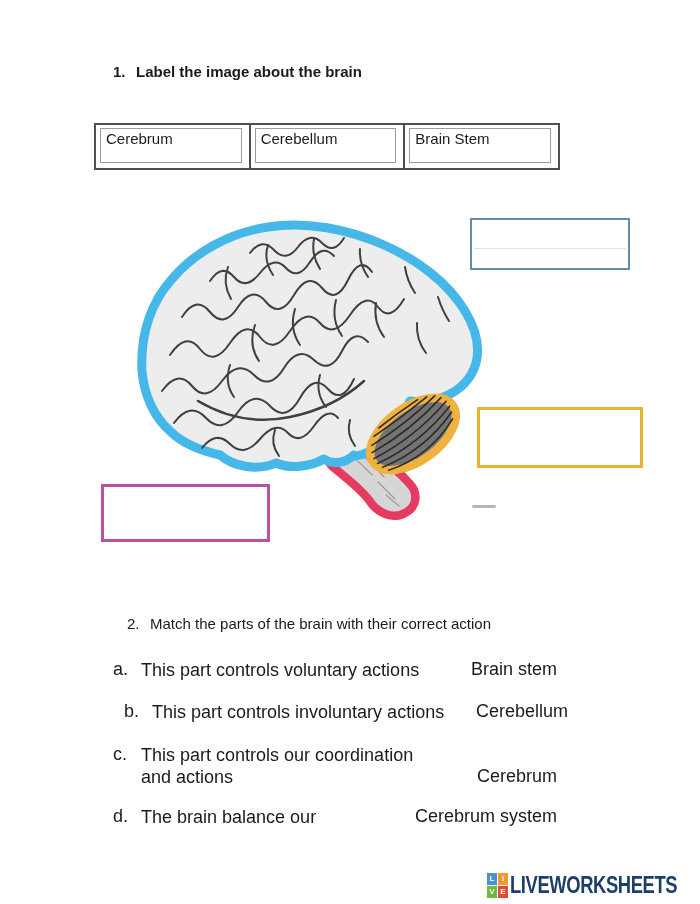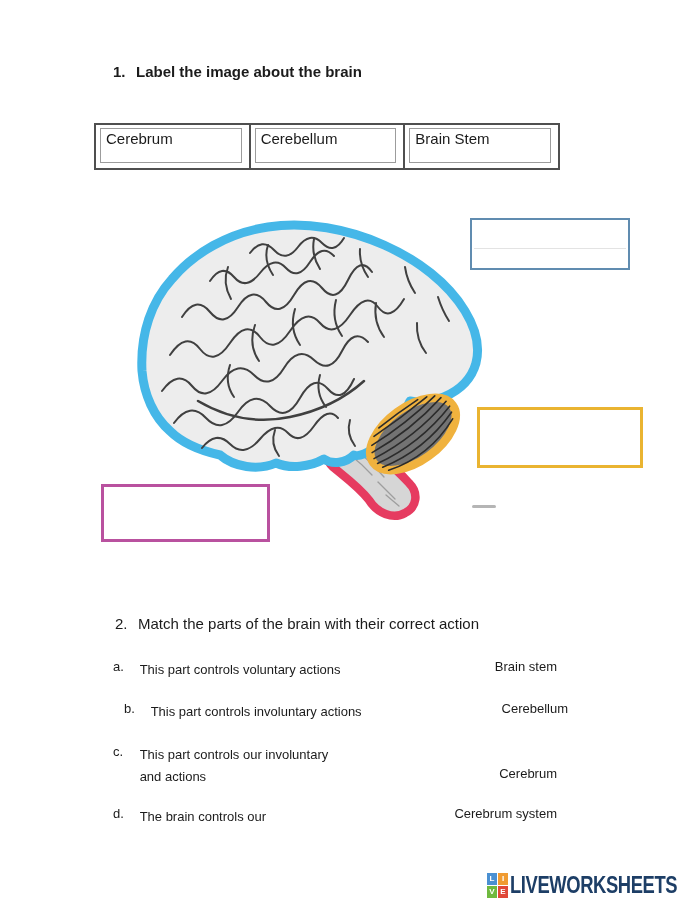--- a/index.html
+++ b/index.html
@@ -27,21 +27,21 @@
   .ans-box { position:absolute; background:#fff; }
   .ans-box.blue   { left:470px; top:218px; width:160px; height:52px; border:2px solid #608cb0; }
   .ans-box.yellow { left:477px; top:407px; width:166px; height:61px; border:3px solid #eab431; }
   .ans-box.pink   { left:101px; top:484px; width:169px; height:58px; border:3px solid #b9519f; }
   .ans-box .faint-line { position:absolute; left:2px; right:2px; top:58%; height:1px; background:#e3e3e3; }
 
   .dash { position:absolute; left:472px; top:505px; width:24px; height:3px;
           background:#b5b5b5; border-radius:2px; }
 
   
-  .match-row { position:absolute; left:113px; width:444px; font-size:13px; }
+  .match-row { position:absolute; left:113px; width:444px; font-size:18px; }
   .match-row .letter { display:inline-block; width:23px; vertical-align:top; }
   .match-row .qtext { display:inline-block; vertical-align:top; line-height:22px; }
   .match-row .answer { position:absolute; right:0; top:0; text-align:right; }
   .match-row .answer.second-line { top:22px; }
 
   
   .logo { position:absolute; left:487px; top:872px; display:flex; align-items:center; }
   .logo-grid { width:21px; height:25px; display:grid;
                grid-template-columns:10px 10px; grid-template-rows:12px 12px; gap:1px; }
   .logo-sq { display:flex; align-items:center; justify-content:center;
@@ -147,45 +147,45 @@
   </div>
   <div class="ans-box yellow" style="border-color: rgb(234, 180, 49);">
     <span></span>
   </div>
   <div class="ans-box pink" style="border-color: rgb(185, 81, 159);">
     <span></span>
   </div>
 
   <div class="dash"></div>
 
-  <div class="sec-title" style="left:115px; top:615px;">
+  <div class="sec-title" style="left:127px; top:615px;">
     <span class="num">2.</span><span>Match the parts of the brain with their correct action</span>
   </div>
 
   <div class="match-row" style="top:659px;">
     <span class="letter">a.</span>
     <span class="qtext">This part controls voluntary actions</span>
     <span class="answer">Brain stem</span>
   </div>
 
   <div class="match-row" style="top:701px;margin-left:11px;">
     <span class="letter">b.</span>
     <span class="qtext">This part controls involuntary actions</span>
     <span class="answer">Cerebellum</span>
   </div>
 
   <div class="match-row" style="top:744px;">
     <span class="letter">c.</span>
-    <span class="qtext"><span>This part controls our involuntary</span><br><span>and actions</span></span>
+    <span class="qtext"><span>This part controls our coordination</span><br><span>and actions</span></span>
     <span class="answer second-line">Cerebrum</span>
   </div>
 
   <div class="match-row" style="top:806px;">
     <span class="letter">d.</span>
-    <span class="qtext">The brain controls our</span>
+    <span class="qtext">The brain balance our</span>
     <span class="answer">Cerebrum system</span>
   </div>
 
   <div class="logo">
     <div class="logo-grid">
       <div class="logo-sq" style="background-color: rgb(74, 144, 210);">L</div>
       <div class="logo-sq" style="background-color: rgb(240, 155, 49);">I</div>
       <div class="logo-sq" style="background-color: rgb(111, 185, 63);">V</div>
       <div class="logo-sq" style="background-color: rgb(224, 72, 56);">E</div>
     </div>

